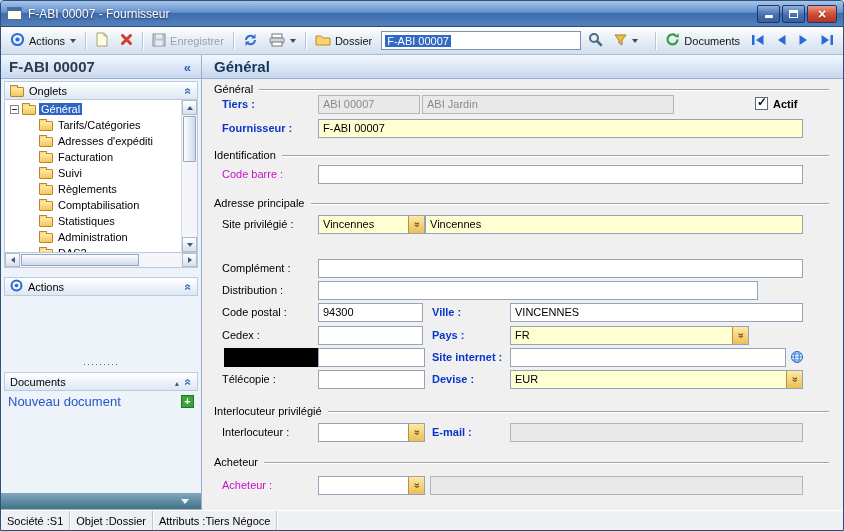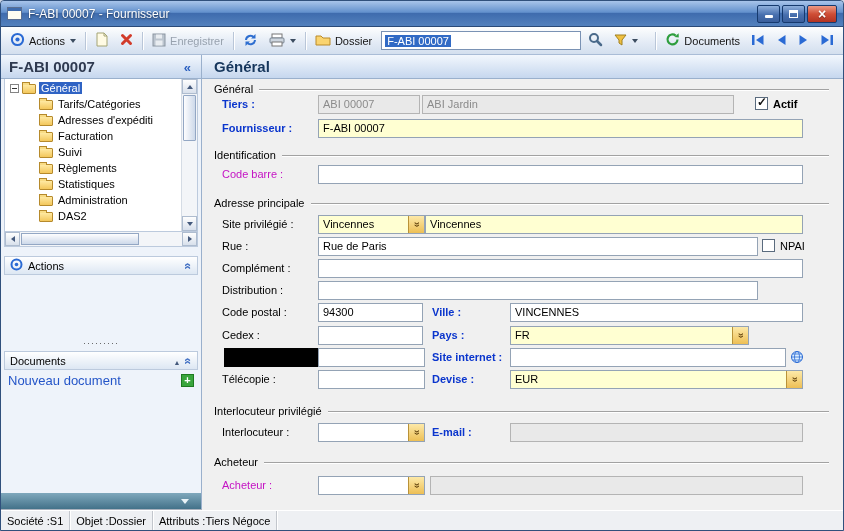--- a/index.html
+++ b/index.html
@@ -252,20 +252,26 @@
   </div>
 
   <div class="bodyrow">
 
     <div class="sidebar">
       <div class="band side-band">
         <span class="rec-title">F-ABI 00007</span>
         <span class="chev-left"></span>
       </div>
 
+      <div class="panel-hdr">
+        <span class="folder"></span>
+        <span>Onglets</span>
+        <span class="spacer"></span>
+        <span class="chev-up"></span>
+      </div>
 
       <div class="tree-wrap">
         <div class="tree-items">
 
             <div class="titem selected root">
               <span class="expander"></span>
               <span class="folder"></span>
               <span class="tlabel">Général</span>
             </div>
 
@@ -292,20 +298,25 @@
               <span class="folder"></span>
               <span class="tlabel">Suivi</span>
             </div>
 
             <div class="titem">
 
               <span class="folder"></span>
               <span class="tlabel">Règlements</span>
             </div>
 
+            <div class="titem">
+
+              <span class="folder"></span>
+              <span class="tlabel">Comptabilisation</span>
+            </div>
 
             <div class="titem">
 
               <span class="folder"></span>
               <span class="tlabel">Statistiques</span>
             </div>
 
             <div class="titem">
 
               <span class="folder"></span>
@@ -378,21 +389,21 @@
       <div class="form">
 
         <div class="grp" style="top:4px">
           <span>Général</span>
             <span class="grp-line"></span>
         </div>
 
         <div class="frow" style="top:16px">
           <span class="lbl blue">Tiers :</span>
           <div class="fld ro c1" style="width:102px">ABI 00007</div>
-          <div class="fld ro" style="left:200px;width:312px">ABI Jardin</div>
+          <div class="fld ro" style="left:200px;width:252px">ABI Jardin</div>
           <span class="cb checked" style="left:533px"></span>
           <span class="cb-label" style="left:551px;font-weight:bold">Actif</span>
         </div>
 
         <div class="frow" style="top:40px">
           <span class="lbl blue">Fournisseur :</span>
           <div class="fld yel c1" style="width:485px">F-ABI 00007</div>
         </div>
 
         <div class="grp" style="top:70px">
@@ -412,26 +423,20 @@
 
         <div class="frow" style="top:136px">
           <span class="lbl">Site privilégié :</span>
           <div class="fld yel combo c1" style="width:107px">
             <span>Vincennes</span>
             <span class="cbtn"></span>
           </div>
           <div class="fld yel" style="left:203px;width:378px">Vincennes</div>
         </div>
 
-        <div class="frow" style="top:158px">
-          <span class="lbl">Rue :</span>
-          <div class="fld c1" style="width:440px">Rue de Paris</div>
-          <span class="cb" style="left:540px"></span>
-          <span class="cb-label" style="left:558px">NPAI</span>
-        </div>
 
         <div class="frow" style="top:180px">
           <span class="lbl">Complément :</span>
           <div class="fld c1" style="width:485px"></div>
         </div>
 
         <div class="frow" style="top:202px">
           <span class="lbl">Distribution :</span>
           <div class="fld c1" style="width:440px"></div>
         </div>

